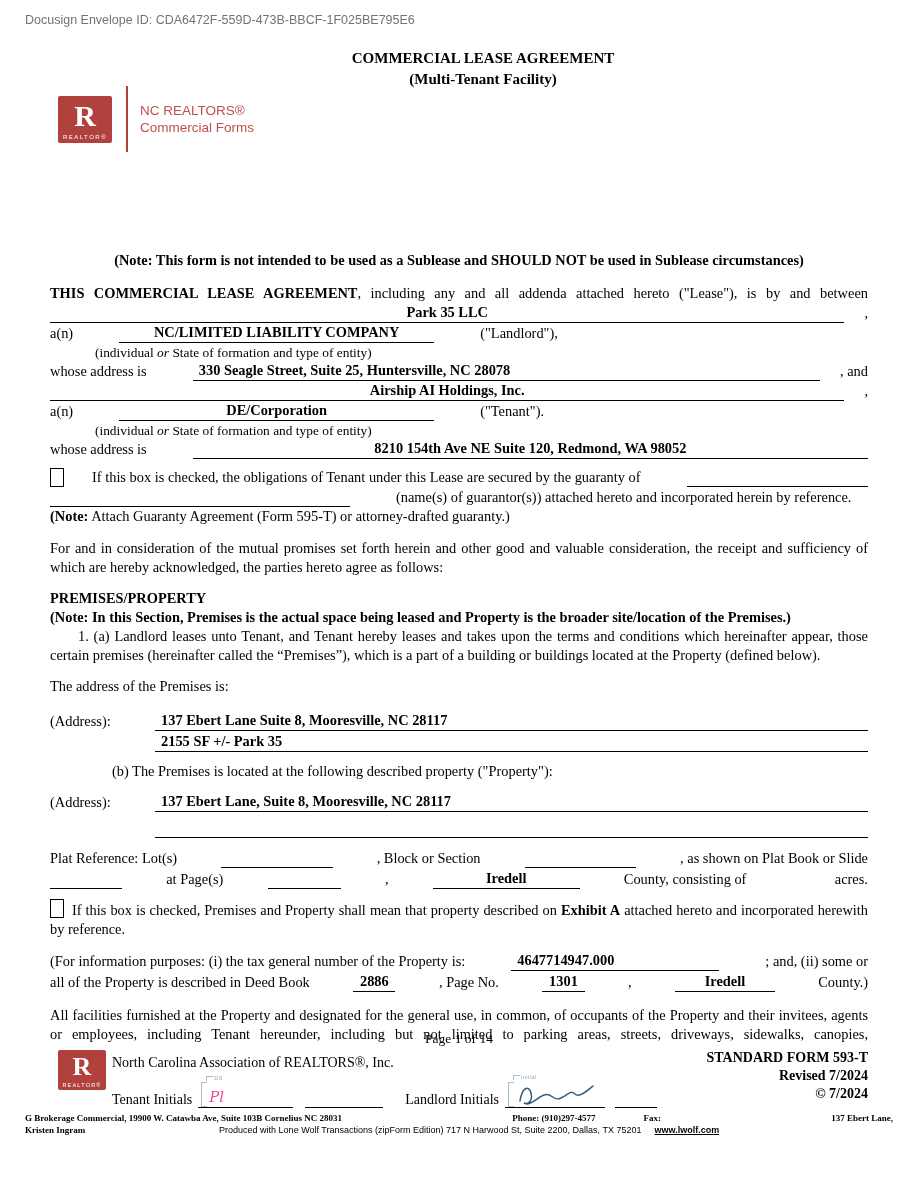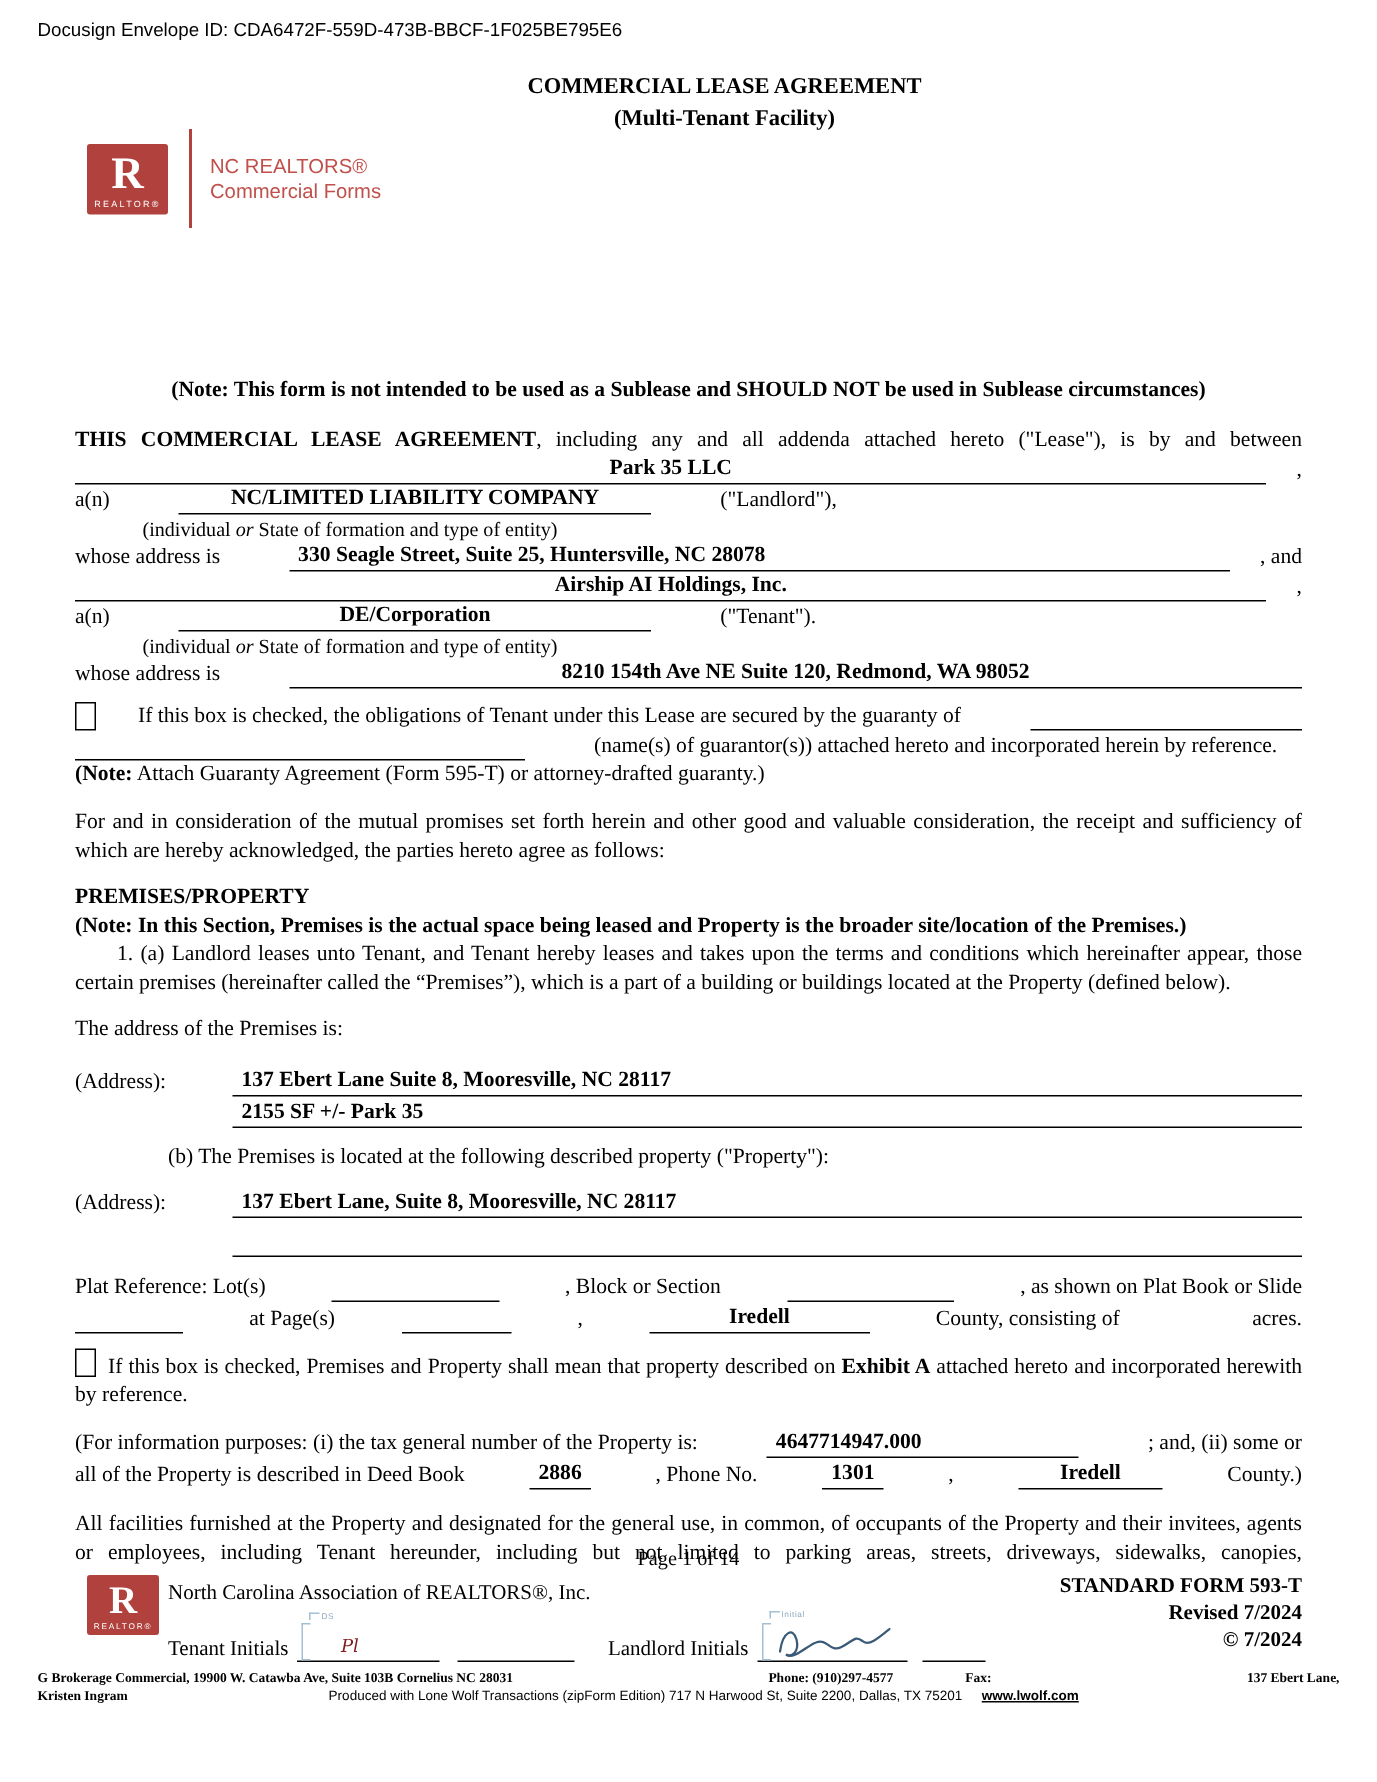--- a/index.html
+++ b/index.html
@@ -2,21 +2,21 @@
 <html><head>
 <meta charset="utf-8">
 <style>
   html,body { margin:0; padding:0; background:#e8e8e8; }
   .page {
     position:relative; width:918px; height:1188px; background:#ffffff;
     font-family:"Liberation Serif", serif; color:#000; overflow:hidden;
     margin:0 auto;
   }
   
-  .docusign { position:absolute; top:13px; left:25px; font-family:"Liberation Sans",sans-serif; font-size:12.5px; color:#000000; }
+  .docusign { position:absolute; top:13px; left:25px; font-family:"Liberation Sans",sans-serif; font-size:12.5px; color:#737373; }
 
   
   .logo-block { position:absolute; top:86px; left:58px; display:flex; align-items:center; }
   .realtor-badge { width:46px; background:#b0413c; border-radius:2px; padding:5px 4px 3px; text-align:center; }
   .realtor-badge .r-letter { color:#fff; font-weight:bold; font-size:30px; line-height:30px; font-family:"Liberation Serif",serif; }
   .realtor-badge .r-caption { color:#fff; font-size:6px; letter-spacing:1.5px; margin-top:3px; font-family:"Liberation Sans",sans-serif; }
   .logo-divider { width:2px; height:66px; background:#b0413c; margin:0 12px 0 14px; }
   .brand { color:#c0504b; font-family:"Liberation Sans",sans-serif; font-size:13.5px; line-height:17px; }
 
   
@@ -50,21 +50,21 @@
   .assoc { position:absolute; top:1055px; left:112px; font-size:14px; }
   .initials-row { position:absolute; top:1078px; left:112px; display:flex; align-items:flex-end; font-size:14px; height:30px; }
   .init-field { position:relative; border-bottom:1px solid #000; height:28px; }
   .form-info { position:absolute; top:1049px; right:50px; text-align:right; font-weight:bold; font-size:14px; line-height:18px; }
 
   
   .stamp { position:absolute; left:3px; bottom:0; display:flex; align-items:flex-end; }
   .stamp-tag { position:absolute; top:-7px; left:5px; font-size:5.5px; color:#8fa9bf; font-family:"Liberation Sans",sans-serif; letter-spacing:.4px; white-space:nowrap; }
   .stamp-tag::before { content:""; display:inline-block; width:6px; height:4px; border-left:1px solid #a3bfd4; border-top:1px solid #a3bfd4; margin-right:1px; vertical-align:middle; }
   .stamp-bracket { width:5px; height:23px; border-left:1.5px solid #a3bfd4; border-top:1.5px solid #a3bfd4; border-bottom:1.5px solid #a3bfd4; flex:0 0 auto; }
-  .stamp-text { font-style:italic; font-size:12px; color:#7f1d1d; font-family:"DejaVu Serif",serif; margin-left:20px; line-height:20px; }
+  .stamp-text { font-style:italic; font-size:15px; color:#ec4899; font-family:"DejaVu Serif",serif; margin-left:2px; line-height:20px; }
 
   
   .fineprint { position:absolute; top:1112px; left:25px; width:868px; font-size:9px; line-height:12px; }
   .fp-row1 { display:flex; align-items:baseline; font-weight:bold; }
   .fp-row2 { display:flex; align-items:baseline; font-weight:bold; }
   .fp-sans { font-family:"Liberation Sans",sans-serif; font-weight:normal; font-size:9px; }
   .fp-link { text-decoration:underline; font-weight:bold; font-family:"Liberation Sans",sans-serif; color:#000; }
 </style>
 </head>
 <body>
@@ -218,21 +218,21 @@
         <span class="gap6"></span>
       <span class="ul fill vleft val">4647714947.000</span>
         <span class="gap6"></span>
       <span class="nw">; and, (ii) some or</span>
     </div>
     <div class="row mb14" style="height:21px">
       <span class="nw">all of the Property is described in Deed Book</span>
         <span class="gap6"></span>
       <span class="ul vcenter val" style="width:72px">2886</span>
         <span class="gap6"></span>
-      <span class="nw">, Phone No.</span>
+      <span class="nw">, Page No.</span>
         <span class="gap6"></span>
       <span class="ul vcenter val" style="width:72px">1301</span>
         <span class="gap6"></span>
       <span class="nw">,</span>
         <span class="gap6"></span>
       <span class="ul vcenter val" style="width:170px">Iredell</span>
         <span class="gap6"></span>
       <span class="nw">County.)</span>
     </div>
 

